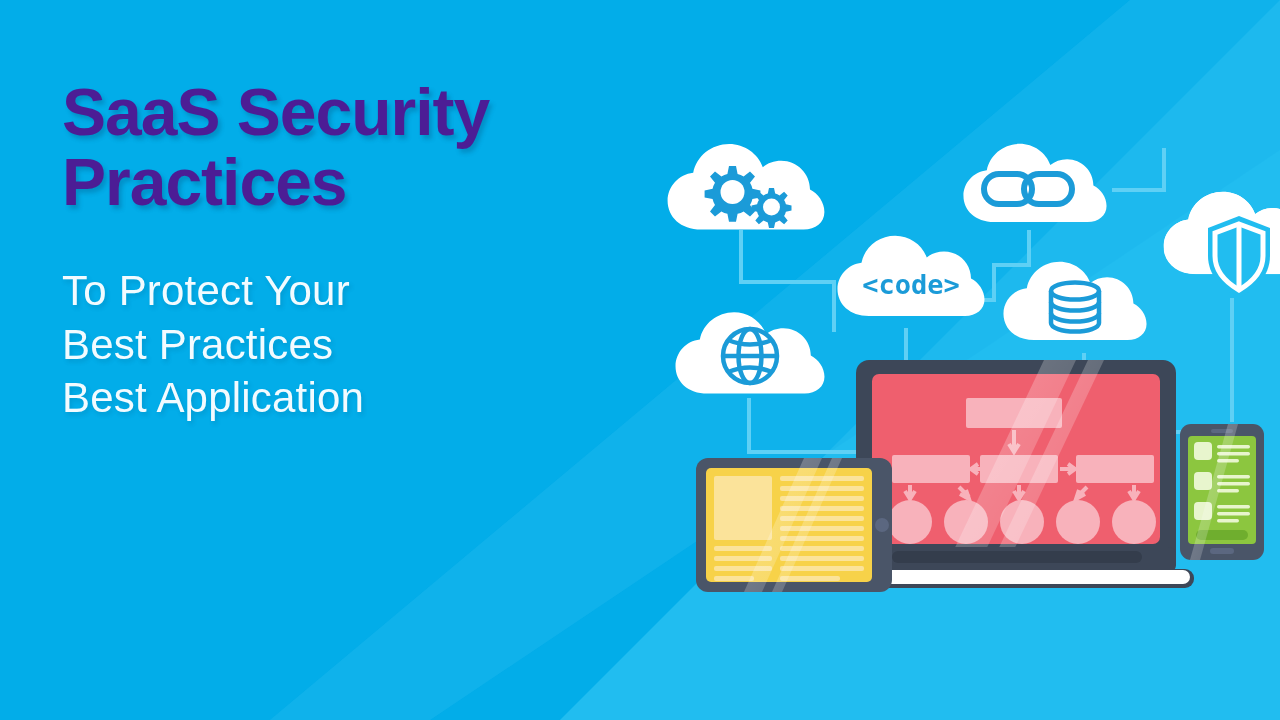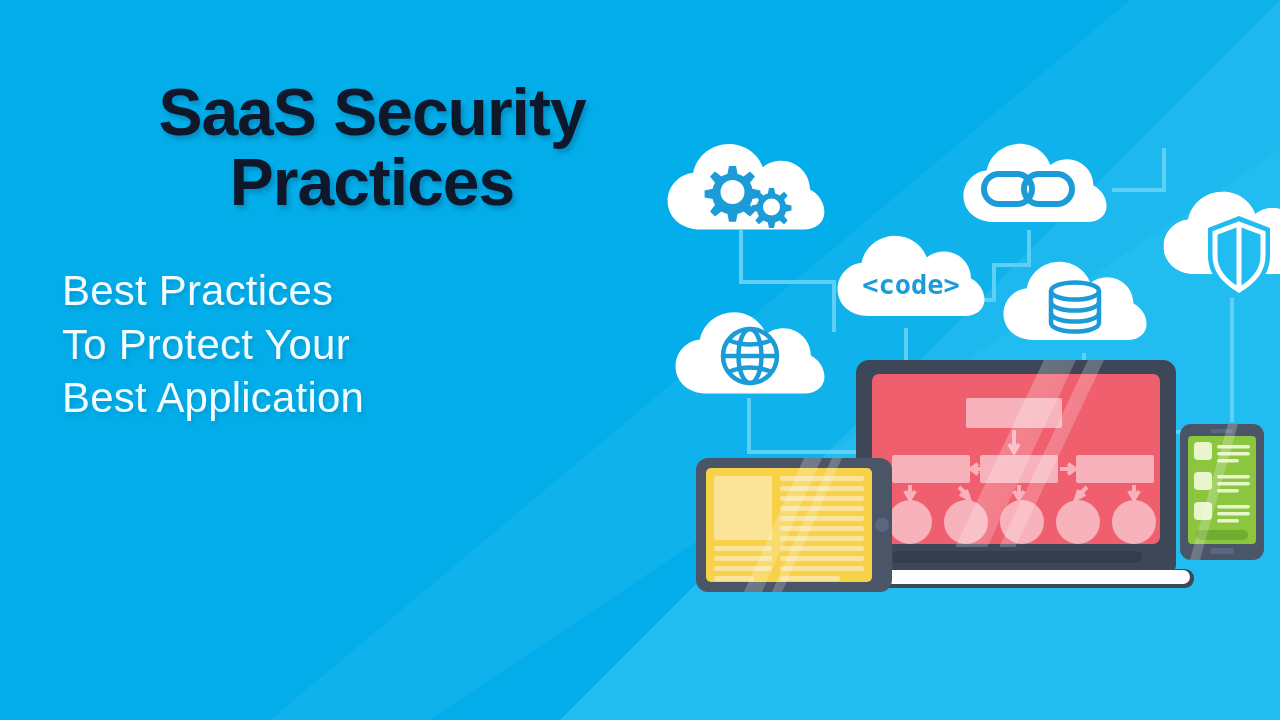--- a/index.html
+++ b/index.html
@@ -21,24 +21,23 @@
   .bg-diag-band {
     position:absolute; left:0; top:0; width:1280px; height:720px;
     background:#1cb6ec;
     clip-path: polygon(1130px 0, 1280px 0, 1280px 150px, 430px 720px, 270px 720px);
     opacity:.55;
   }
 
   
   .textblock { position:absolute; left:62px; top:78px; width:620px; }
   .title {
-    font-size:66px; font-weight:bold; color:#0f172a; line-height:1.06;
+    font-size:66px; font-weight:bold; color:#4c1d95; line-height:1.06;
     letter-spacing:-1px;
     text-shadow: 3px 4px 4px rgba(0,70,110,.28);
-    text-align: center;
   }
   .subtitle {
     margin-top:46px;
     font-size:42px; font-weight:normal; color:#f2fbff; line-height:1.28;
     letter-spacing:.2px;
     text-shadow: 2px 3px 4px rgba(0,70,110,.18);
   }
   .subtitle div { white-space:nowrap; }
 
   
@@ -53,22 +52,22 @@
   <div class="bg-base"></div>
   <div class="bg-diag-light"></div>
   <div class="bg-diag-band"></div>
 
   <div class="textblock">
     <div class="title">
       <div>SaaS Security</div>
       <div>Practices</div>
     </div>
     <div class="subtitle">
+      <div>To Protect Your</div>
       <div>Best Practices</div>
-      <div>To Protect Your</div>
       <div>Best Application</div>
     </div>
   </div>
 
   <div id="art">
   <svg width="660" height="720" viewBox="0 0 660 720" xmlns="http://www.w3.org/2000/svg">
 
     <defs>
 
       <symbol id="cloudShape" viewBox="0 0 200 120">

